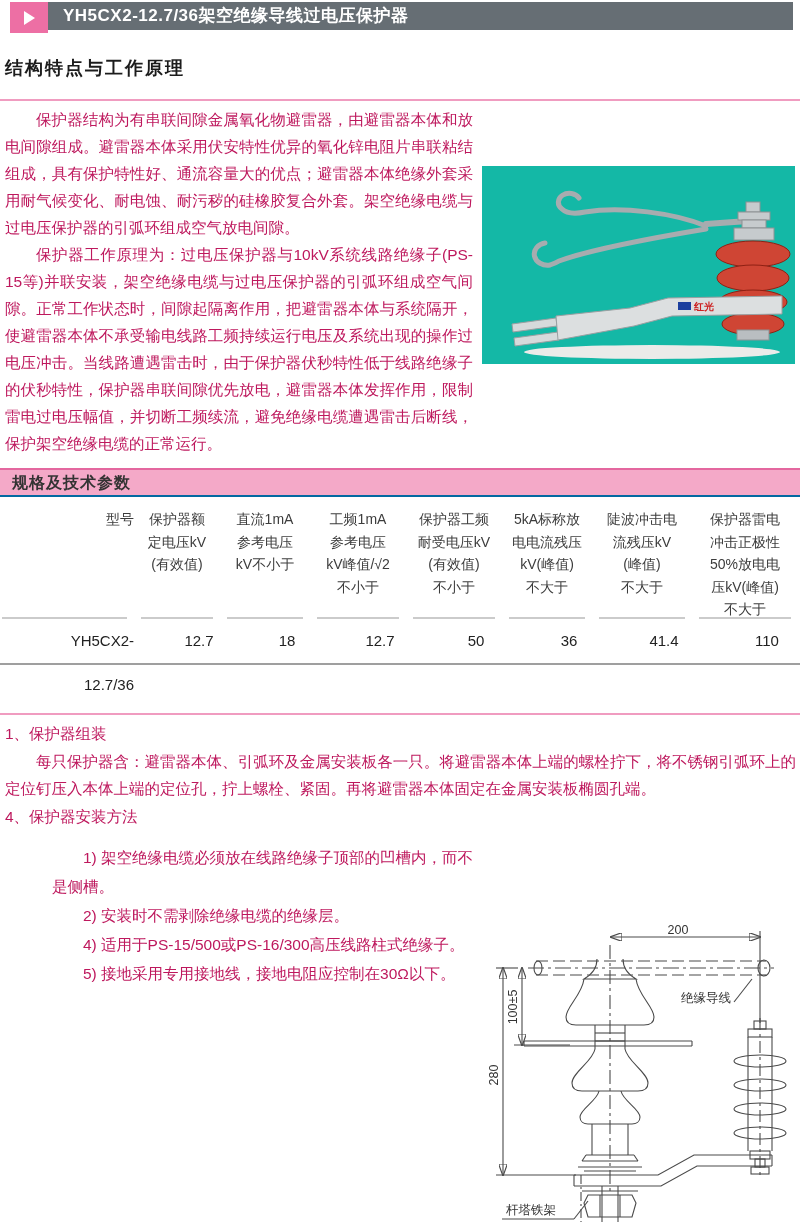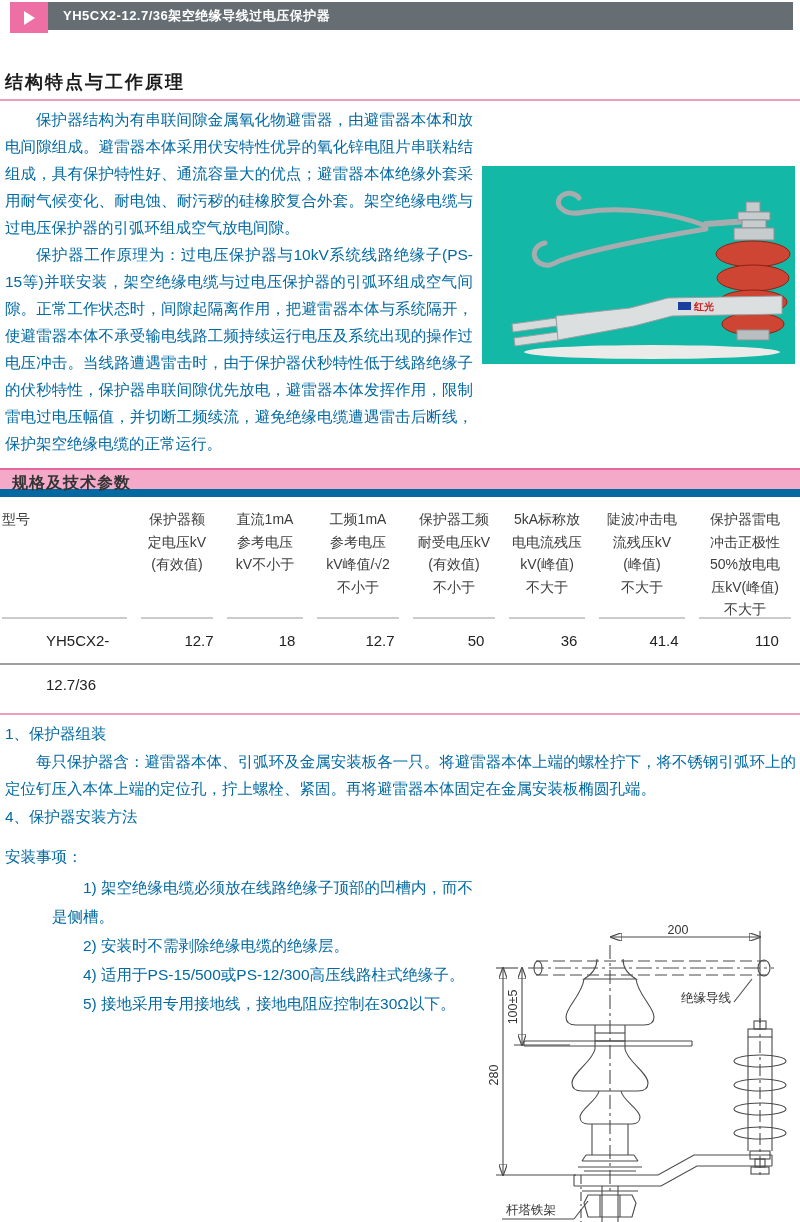--- a/index.html
+++ b/index.html
@@ -3,51 +3,51 @@
 <meta charset="utf-8">
 <style>
   html,body{margin:0;padding:0;background:#fff;}
   #page{position:relative;width:800px;height:1222px;background:#fff;overflow:hidden;
         font-family:"Liberation Sans",sans-serif;color:#262626;}
 
   
   .hdr{position:absolute;left:10px;top:2px;width:783px;height:31px;display:flex;align-items:flex-start;}
   .hdr-arrowbox{width:38px;height:31px;background:#ed6fa4;display:flex;align-items:center;justify-content:center;flex:none;}
   .tri{width:0;height:0;border-left:11px solid #fff;border-top:7px solid transparent;border-bottom:7px solid transparent;}
-  .hdr-bar{flex:1;height:28px;background:#666e74;color:#fff;font-weight:bold;font-size:13px;
+  .hdr-bar{flex:1;height:28px;background:#666e74;color:#fff;font-weight:bold;font-size:17px;
            line-height:28px;padding-left:15px;letter-spacing:.5px;white-space:nowrap;overflow:hidden;}
 
   
   .sec-h{position:absolute;left:5px;font-size:18px;font-weight:bold;color:#1c1c1c;letter-spacing:2px;}
   .pink-rule{position:absolute;left:0;width:800px;height:2px;background:#f09cc0;}
 
   
-  .bodytext{font-size:15.5px;line-height:27px;text-align:justify;color:#0369a1;}
+  .bodytext{font-size:15.5px;line-height:27px;text-align:justify;color:#be185d;}
   .bodytext p{margin:0;text-indent:2em;}
 
   .s1text{position:absolute;left:5px;top:106px;width:468px;}
 
   
   .photo{position:absolute;left:482px;top:166px;width:313px;height:198px;background:#14b8a6;}
 
   
   .s2bar{position:absolute;left:0;top:468px;width:800px;height:29px;box-sizing:border-box;
-         background:#f4a9c8;border-top:2px solid #e4679f;border-bottom:8px solid #0369a1;
+         background:#f4a9c8;border-top:2px solid #e4679f;border-bottom:2px solid #0369a1;
          font-size:16px;font-weight:bold;color:#333;line-height:25px;padding-left:12px;letter-spacing:1px;}
 
   
   .tbl{position:absolute;left:2px;top:506px;width:796px;display:flex;}
   .col{display:flex;flex-direction:column;flex:none;}
   .c0{width:132px;} .c1{width:86px;} .c2{width:90px;justify-content:flex-end;} .c3{width:96px;}
   .c4{width:96px;justify-content:flex-end;} .c5{width:90px;} .c6{width:100px;} .c7{width:106px;}
   .th{height:111px;font-size:14px;line-height:22.5px;color:#3c3c3c;text-align:center;white-space:pre-line;padding-top:2px;box-sizing:border-box;}
   .seg{height:2px;background:#cbcbcb;margin:0 7px;}
   .c0 .seg{margin-left:0;}
   .td{height:44px;line-height:44px;text-align:center;font-size:15px;color:#222;margin-left:44px;}
-  .c0 .th,.c0 .td{text-align:left;}
+  .c0 .th,.c0 .td{text-align:right;}
   .tbl-bottom{position:absolute;left:0;top:663px;width:800px;height:2px;background:#9f9f9f;}
 
   
   .s3text{position:absolute;left:5px;top:719px;width:791px;}
   .s3text .subtitle{text-indent:0;margin:1px 0;}
   .notes{margin-top:13px;width:472px;}
   .notes .notes-title{text-indent:0;margin-bottom:3px;}
   .note-item{margin:0;text-indent:-23px;padding-left:47px;line-height:29px;text-align:left;}
 
   
@@ -60,21 +60,21 @@
 
 <div id="page">
 
   <div class="hdr">
     <div class="hdr-arrowbox">
       <span class="tri"></span>
     </div>
     <div class="hdr-bar">YH5CX2-12.7/36架空绝缘导线过电压保护器</div>
   </div>
 
-  <div class="sec-h" style="top:70px;">结构特点与工作原理</div>
+  <div class="sec-h" style="top:56px;">结构特点与工作原理</div>
   <div class="pink-rule" style="top:99px;"></div>
 
   <div class="s1text bodytext">
     <p>保护器结构为有串联间隙金属氧化物避雷器，由避雷器本体和放电间隙组成。避雷器本体采用伏安特性优异的氧化锌电阻片串联粘结组成，具有保护特性好、通流容量大的优点；避雷器本体绝缘外套采用耐气候变化、耐电蚀、耐污秽的硅橡胶复合外套。架空绝缘电缆与过电压保护器的引弧环组成空气放电间隙。</p>
     <p>保护器工作原理为：过电压保护器与10kV系统线路绝缘子(PS-15等)并联安装，架空绝缘电缆与过电压保护器的引弧环组成空气间隙。正常工作状态时，间隙起隔离作用，把避雷器本体与系统隔开，使避雷器本体不承受输电线路工频持续运行电压及系统出现的操作过电压冲击。当线路遭遇雷击时，由于保护器伏秒特性低于线路绝缘子的伏秒特性，保护器串联间隙优先放电，避雷器本体发挥作用，限制雷电过电压幅值，并切断工频续流，避免绝缘电缆遭遇雷击后断线，保护架空绝缘电缆的正常运行。</p>
   </div>
 
   <div class="photo">
     <svg width="313" height="198" viewBox="0 0 313 198">
       <ellipse cx="170" cy="186" rx="128" ry="7" fill="#ebebe9" stroke="none"></ellipse>
@@ -178,24 +178,23 @@
   <div class="tbl-bottom"></div>
 
   <div class="pink-rule" style="top:713px;"></div>
 
   <div class="s3text bodytext">
     <p class="subtitle">1、保护器组装</p>
     <p>每只保护器含：避雷器本体、引弧环及金属安装板各一只。将避雷器本体上端的螺栓拧下，将不锈钢引弧环上的定位钉压入本体上端的定位孔，拧上螺栓、紧固。再将避雷器本体固定在金属安装板椭圆孔端。</p>
     <p class="subtitle">4、保护器安装方法</p>
 
     <div class="notes">
-      <p class="notes-title">安装事项：</p>
       <p class="note-item">1) 架空绝缘电缆必须放在线路绝缘子顶部的凹槽内，而不是侧槽。</p>
       <p class="note-item">2) 安装时不需剥除绝缘电缆的绝缘层。</p>
-      <p class="note-item">4) 适用于PS-15/500或PS-12/300高压线路柱式绝缘子。</p>
+      <p class="note-item">4) 适用于PS-15/500或PS-16/300高压线路柱式绝缘子。</p>
       <p class="note-item">5) 接地采用专用接地线，接地电阻应控制在30Ω以下。</p>
     </div>
   </div>
 
   <div class="diagram">
     <svg class="dg" width="318" height="299" viewBox="0 0 318 299">
       <defs>
         <marker id="ar" markerWidth="11" markerHeight="8" refX="10" refY="4" orient="auto-start-reverse">
           <path d="M0,0 L11,4 L0,8 Z" fill="#444" stroke="none"></path>
         </marker>

